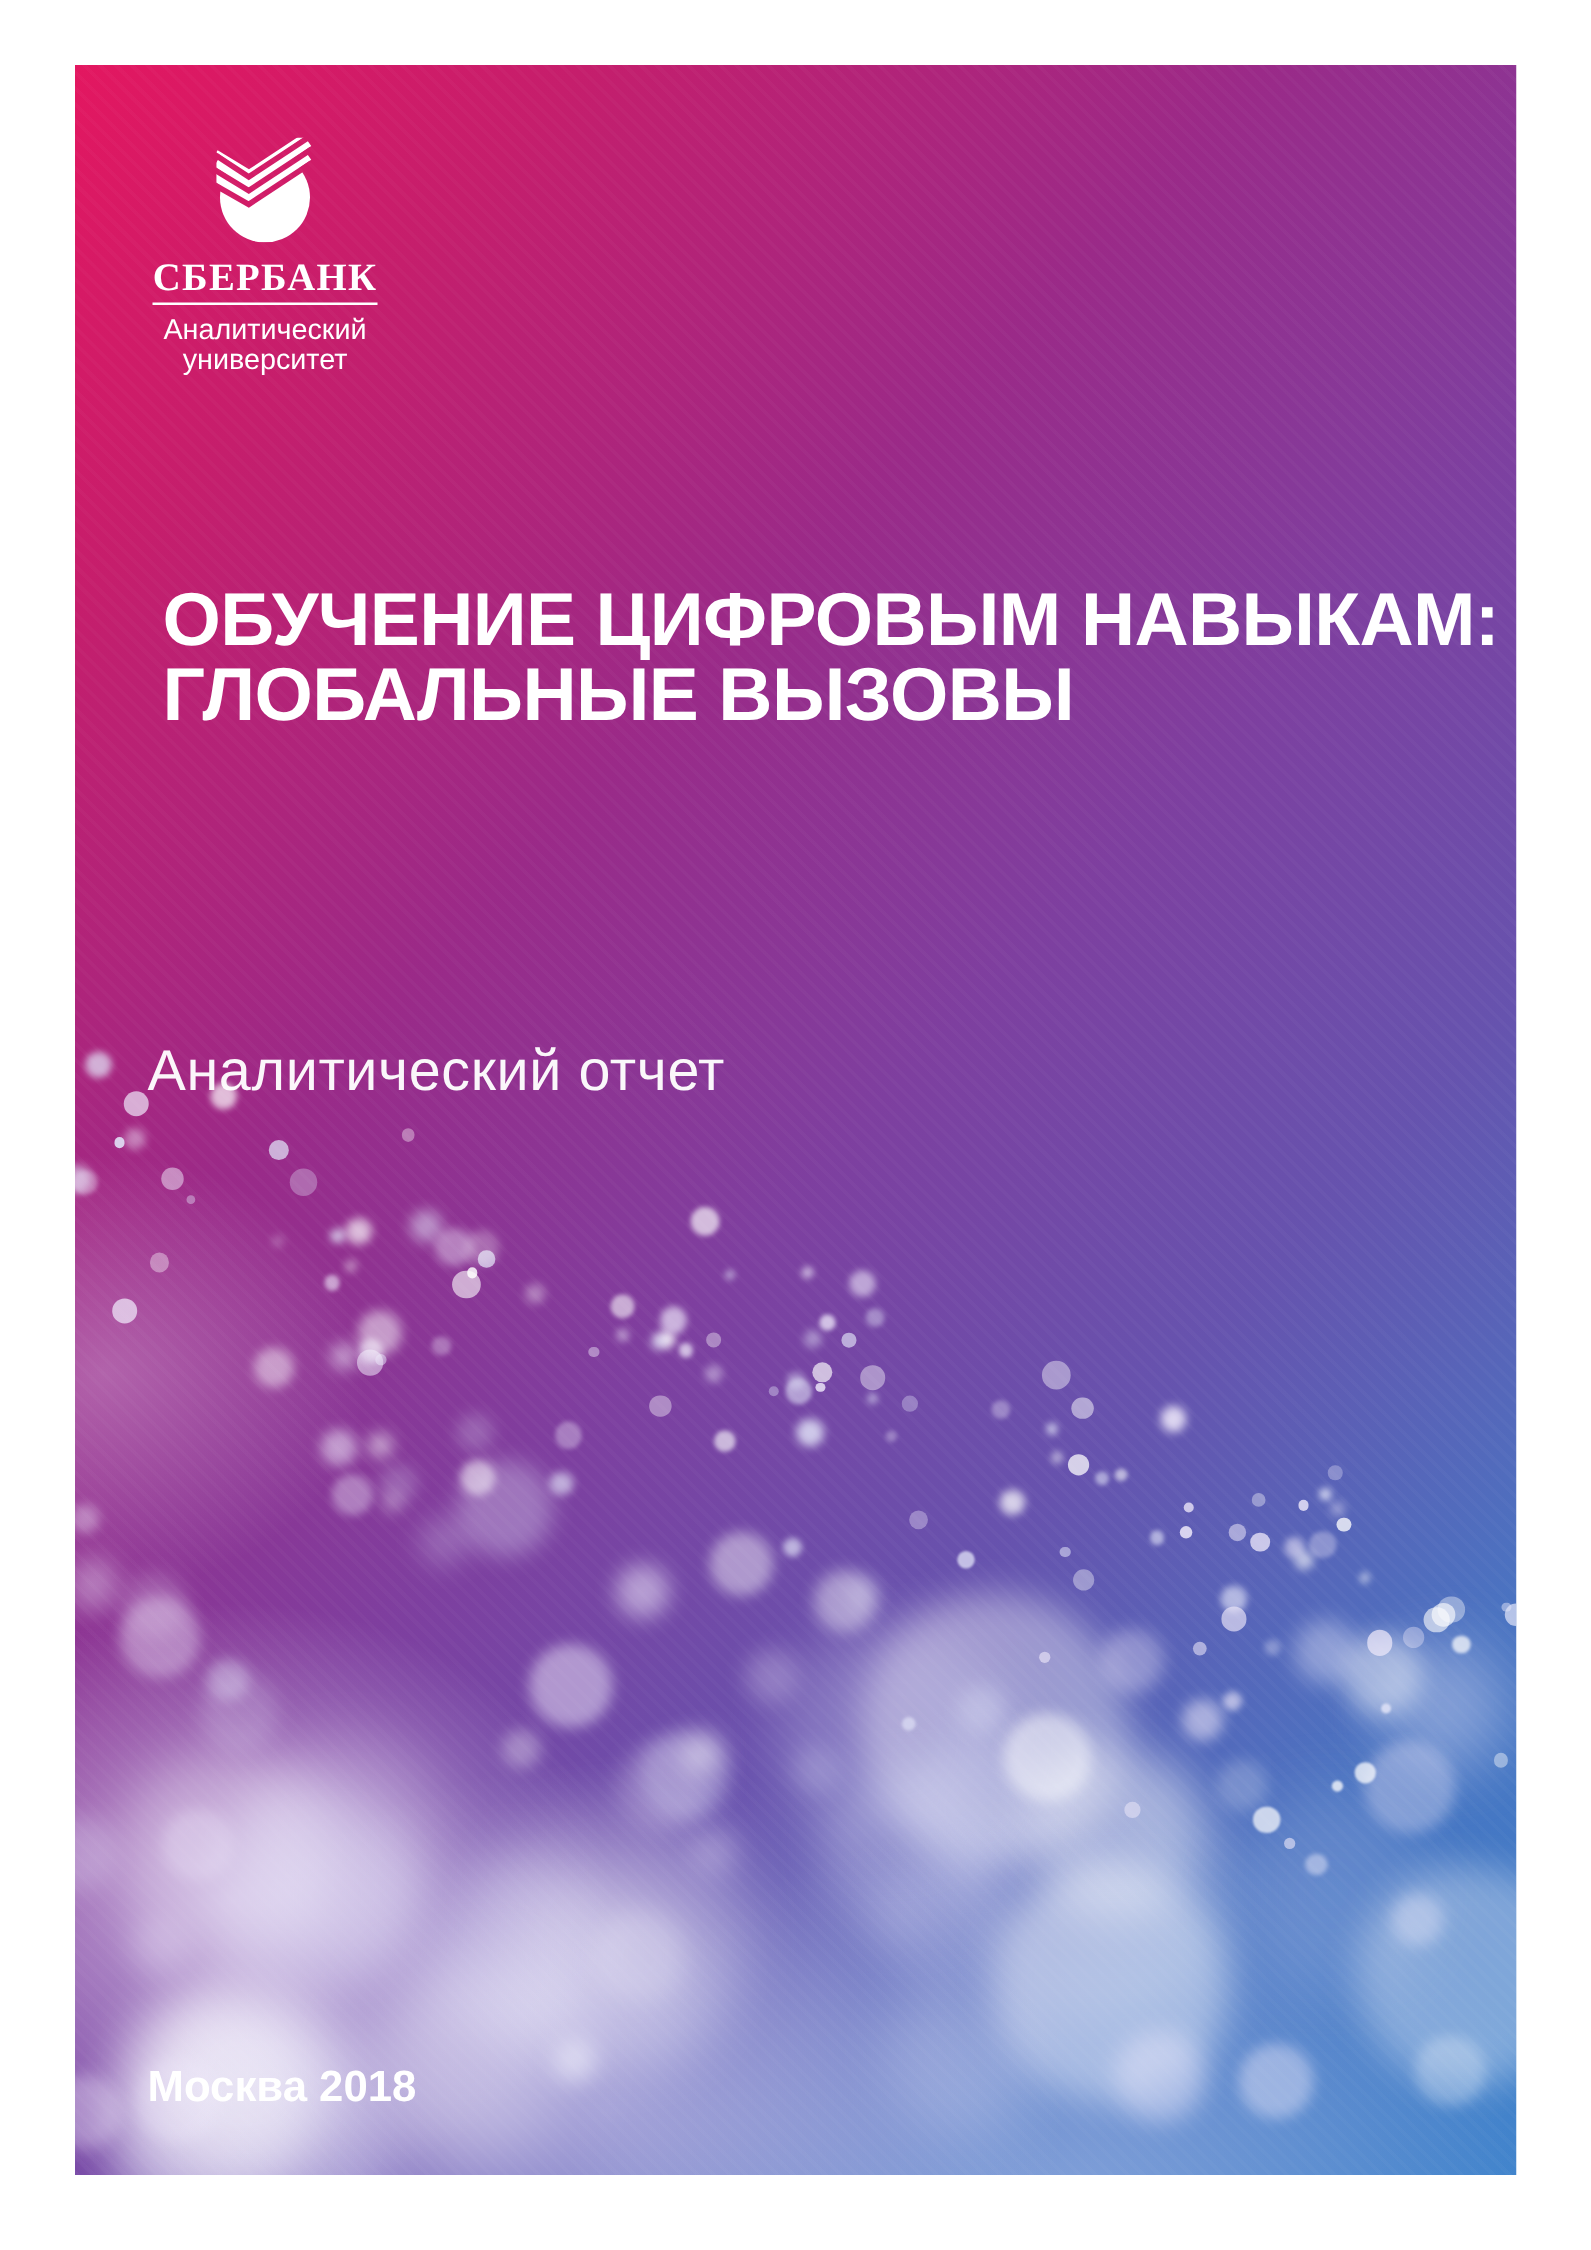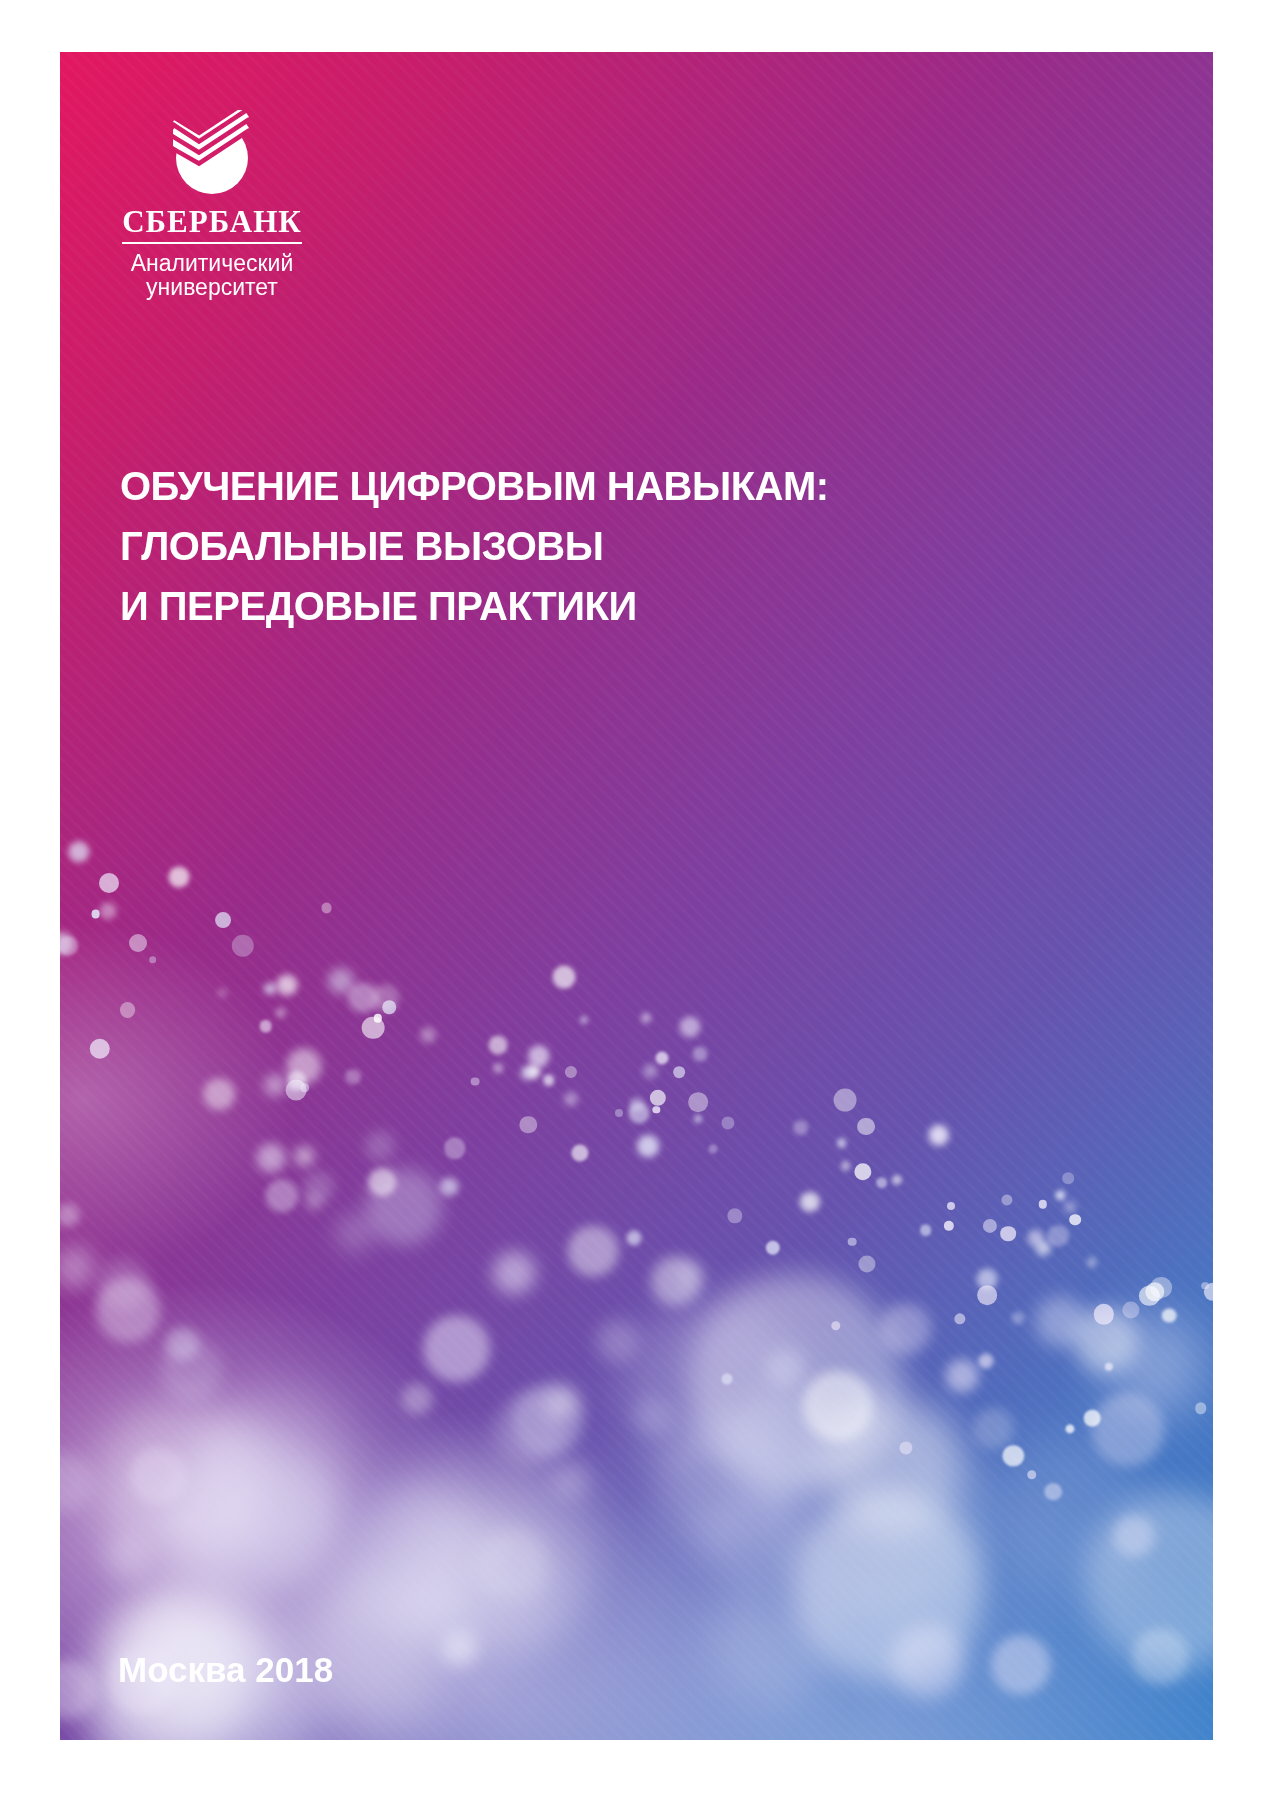--- a/index.html
+++ b/index.html
@@ -67,24 +67,24 @@
   .unit{
     margin-top:7px;
     font-size:23px;
     line-height:24px;
     color:#fff;
   }
 
   
   .title{
     position:absolute; left:58px; top:402px;
-    margin:2px;
+    margin:12px;
     color:#fff;
     font-weight:700;
-    font-size:40px;
+    font-size:60px;
     line-height:60px;
     letter-spacing:-0.5px;
     white-space:nowrap;
   }
   .subtitle{
     position:absolute; left:58px; top:778px;
     color:#fff;
     font-weight:300;
     font-size:46px;
     line-height:52px;
@@ -321,18 +321,18 @@
     <div class="wordmark-underline"></div>
     <div class="unit">
       <div>Аналитический</div>
       <div>университет</div>
     </div>
   </div>
 
   <h1 class="title">
     <span>ОБУЧЕНИЕ ЦИФРОВЫМ НАВЫКАМ:</span><br>
     <span>ГЛОБАЛЬНЫЕ ВЫЗОВЫ</span><br>
-    <span>И ПЕРЕДОВЫЕ ПРАКТИКИ</span>
   </h1>
 
+  <div class="subtitle">Аналитический отчет</div>
 
   <div class="imprint">Москва 2018</div>
 </div>
 
 </body></html>

